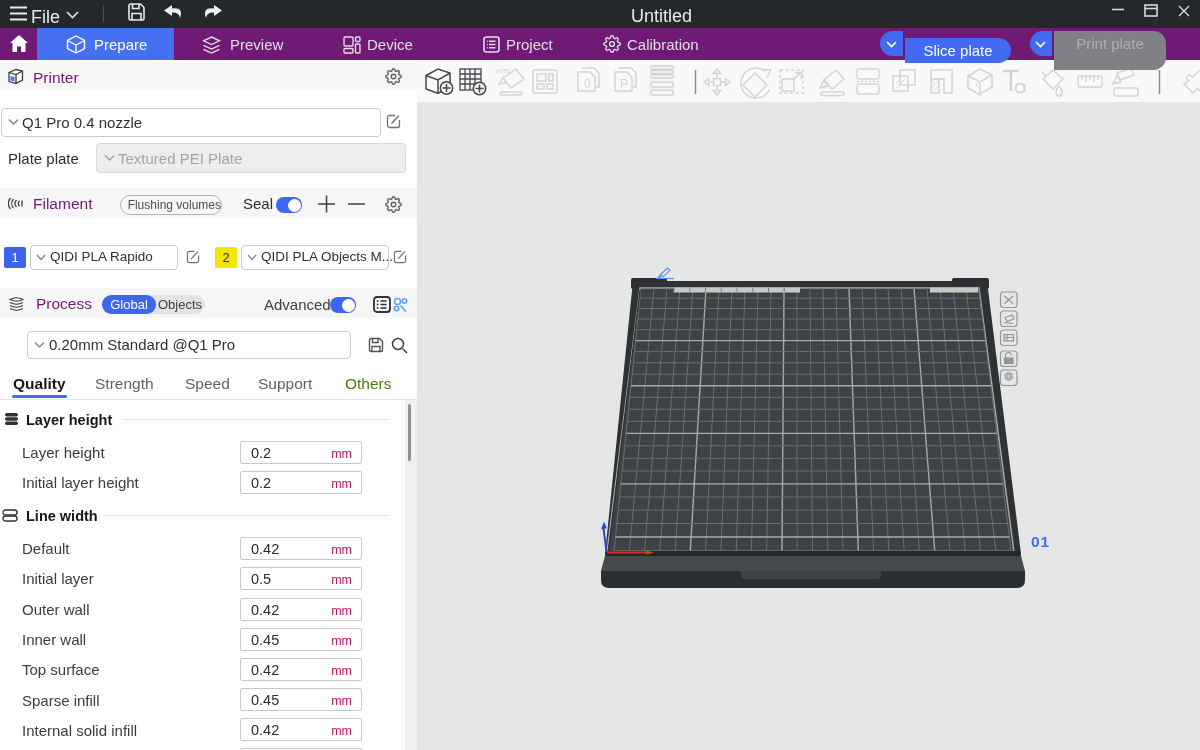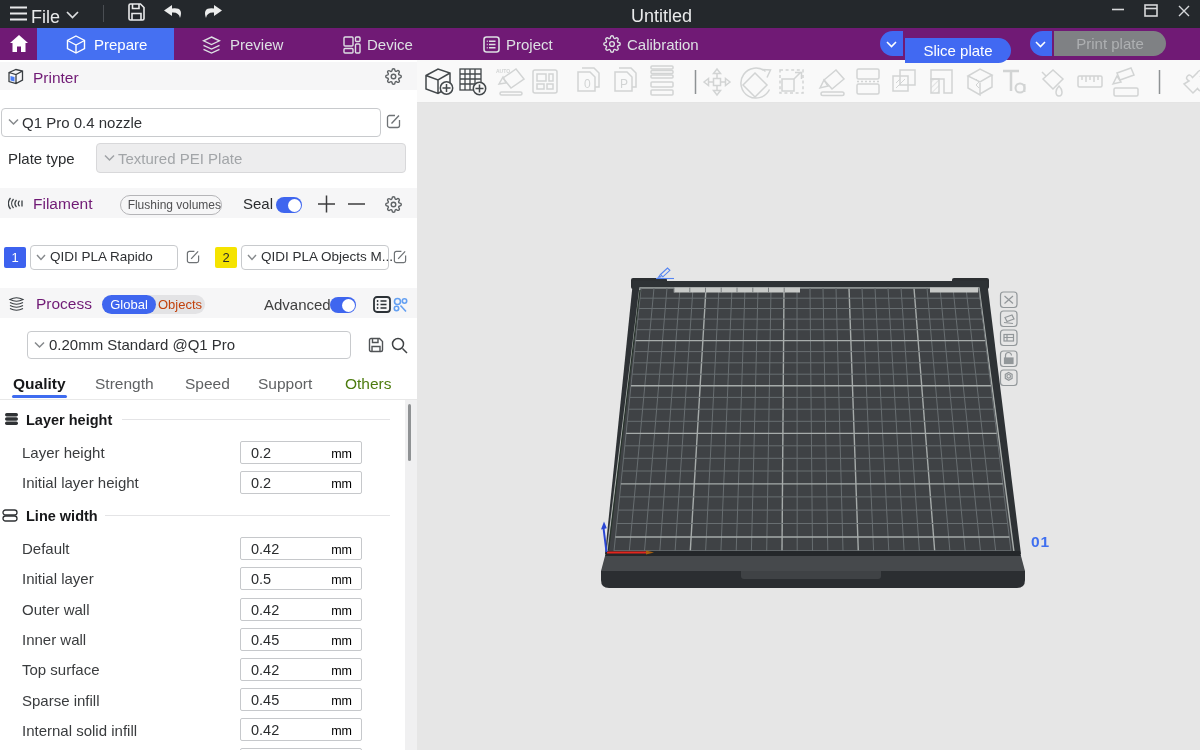--- a/index.html
+++ b/index.html
@@ -16,21 +16,21 @@
 .tab { position:absolute; top:0; height:32px; display:flex; align-items:center; color:#dde0e3; font-size:15px; }
 
 #panel { left:0; top:60px; width:417px; height:690px; background:#ffffff; }
 .band { position:absolute; left:0; width:417px; background:#f6f6f7; }
 .hdr { position:absolute; font-size:15.5px; color:#701a75; }
 .sel { position:absolute; background:#fff; border:1px solid #c8cacd; border-radius:4px; }
 .seltxt { position:absolute; color:#2f3134; white-space:nowrap; }
 .lbl { position:absolute; color:#3a3c3e; font-size:15px; white-space:nowrap; }
 .box { position:absolute; width:122px; height:23px; border:1px solid #c6c8cb; border-radius:2px; background:#fff; }
 .box .v { position:absolute; left:10px; top:3px; font-size:14.5px; color:#2a2c2e; }
-.box .u { position:absolute; right:9px; top:4.5px; font-size:12.5px; color:#000000;text-align:center; }
+.box .u { position:absolute; right:9px; top:4.5px; font-size:12.5px; color:#be185d;text-align:center; }
 .ghdr { position:absolute; font-size:14.5px; font-weight:bold; color:#17181a; white-space:nowrap; }
 .gline { position:absolute; height:1px; background:#e4e4e6; }
 .toggle { position:absolute; width:26px; height:16px; background:#3f66ef; border-radius:8px; }
 .toggle::after { content:""; position:absolute; right:1.5px; top:1.5px; width:13px; height:13px; border-radius:50%; background:#fff; }
 </style></head>
 <body>
 <div id="stage">
 
 <div class="abs" id="viewport"></div>
 <div class="abs" id="toolbar"></div>
@@ -264,21 +264,21 @@
   <div class="sel" style="left:1px;top:48px;width:380px;height:29px"></div>
   <svg class="abs" style="left:8px;top:58px" width="11" height="8" viewBox="0 0 11 8">
         <path d="M1,1.5 L5.5,6 L10,1.5" stroke="#86898c" stroke-width="1.5" fill="none"></path>
       </svg>
   <div class="seltxt" style="left:22px;top:54px;font-size:15px">Q1 Pro 0.4 nozzle</div>
   <svg class="abs" style="left:386px;top:54px" width="15" height="15" viewBox="0 0 15 15" stroke="#6e7275" stroke-width="1.3" fill="none">
     <path d="M13.5,6 v5.5 a2,2 0 0 1 -2,2 h-8 a2,2 0 0 1 -2,-2 v-8 a2,2 0 0 1 2,-2 H9"></path>
     <path d="M5.5,9.5 L13,1.5"></path>
   </svg>
 
-  <div class="lbl" style="left:8px;top:90px;font-size:15px;color:#2b2d2f">Plate type</div>
+  <div class="lbl" style="left:8px;top:90px;font-size:15px;color:#2b2d2f">Plate plate</div>
   <div class="sel" style="left:96px;top:83px;width:310px;height:30px;background:#ededee;border-color:#d8d8da"></div>
   <svg class="abs" style="left:104px;top:94px" width="11" height="8" viewBox="0 0 11 8">
         <path d="M1,1.5 L5.5,6 L10,1.5" stroke="#a0a3a6" stroke-width="1.5" fill="none"></path>
       </svg>
   <div class="seltxt" style="left:118px;top:90px;font-size:15px;color:#a2a5a8">Textured PEI Plate</div>
 
   <div class="band" style="top:128px;height:30px"></div>
   <svg class="abs" style="left:8px;top:135px" width="16" height="17" viewBox="0 0 16 17" stroke="#3a3f43" stroke-width="1.3" fill="none">
     <path d="M2.5,3 a9,8.5 0 0 0 0,11"></path>
     <path d="M5.5,4 a7.5,7 0 0 0 0,9"></path>
@@ -323,21 +323,21 @@
   <div class="band" style="top:228px;height:30px"></div>
   <svg class="abs" style="left:8px;top:235px" width="17" height="17" viewBox="0 0 17 17" stroke="#3a3f43" stroke-width="1.2" fill="none">
     <path d="M2,4.5 Q8.5,1 15,4.5 Q8.5,8 2,4.5 Z"></path>
     <path d="M2,7.5 Q8.5,11 15,7.5"></path>
     <path d="M2,10.5 Q8.5,14 15,10.5"></path>
     <path d="M2,13.5 Q8.5,17 15,13.5"></path>
   </svg>
   <div class="hdr" style="left:36px;top:235px">Process</div>
   <div class="abs" style="left:102px;top:235px;width:103px;height:19px;background:#e3e3e5;border-radius:10px"></div>
   <div class="abs" style="left:102px;top:235px;width:54px;height:19px;background:#3f66ef;border-radius:10px;color:#fff;font-size:13px;text-align:center;line-height:19px">Global</div>
-  <div class="abs" style="left:158px;top:235px;width:44px;height:19px;color:#c2410c;font-size:13px;text-align:right;line-height:19px">Objects</div>
+  <div class="abs" style="left:158px;top:235px;width:44px;height:19px;color:#404040;font-size:13px;text-align:right;line-height:19px">Objects</div>
   <div class="abs" style="left:264px;top:236px;font-size:15px;color:#404040">Advanced</div>
   <div class="toggle" style="left:330px;top:237px"></div>
   <svg class="abs" style="left:373px;top:236px" width="18" height="17" viewBox="0 0 18 17" fill="none">
     <rect x="1" y="1" width="16" height="15" rx="3" stroke="#2b3136" stroke-width="1.8"></rect>
     <circle cx="4.6" cy="5" r="0.9" fill="#2b3136"></circle>
     <circle cx="4.6" cy="8.5" r="0.9" fill="#2b3136"></circle>
     <circle cx="4.6" cy="12" r="0.9" fill="#2b3136"></circle>
     <path d="M7.5,5 h6 M7.5,8.5 h6 M7.5,12 h6" stroke="#2b3136" stroke-width="1.6"></path>
   </svg>
   <svg class="abs" style="left:392px;top:237px" width="16" height="16" viewBox="0 0 16 16" stroke="#64a0f2" stroke-width="1.6" fill="none">
@@ -507,16 +507,16 @@
 
   <div class="abs" style="left:880px;top:3px;width:23px;height:25px;background:#4169f2;border-radius:12.5px 0 0 12.5px"></div>
   <svg class="abs" style="left:886px;top:13px" width="11" height="7" viewBox="0 0 11 7">
         <path d="M1,1 L5.5,5.5 L10,1" stroke="#fff" stroke-width="1.6" fill="none"></path>
       </svg>
   <div class="abs" style="left:905px;top:10px;width:106px;height:25px;background:#4169f2;border-radius:0 12.5px 12.5px 0;color:#fff;font-size:15px;text-align:center;line-height:25px">Slice plate</div>
   <div class="abs" style="left:1030px;top:3px;width:22px;height:25px;background:#4169f2;border-radius:12.5px 0 0 12.5px"></div>
   <svg class="abs" style="left:1035px;top:13px" width="11" height="7" viewBox="0 0 11 7">
         <path d="M1,1 L5.5,5.5 L10,1" stroke="#fff" stroke-width="1.6" fill="none"></path>
       </svg>
-  <div class="abs" style="left:1054px;top:3px;width:112px;height:25px;background:#7f8184;border-radius:0 12.5px 12.5px 0;color:#aeb0b2;font-size:15px;text-align:center;line-height:25px">Print plate</div>
+  <div class="abs" style="left:1054px;top:3px;width:112px;height:39px;background:#7f8184;border-radius:0 12.5px 12.5px 0;color:#aeb0b2;font-size:15px;text-align:center;line-height:25px">Print plate</div>
 </div>
 
 </div>
 
 </body></html>

